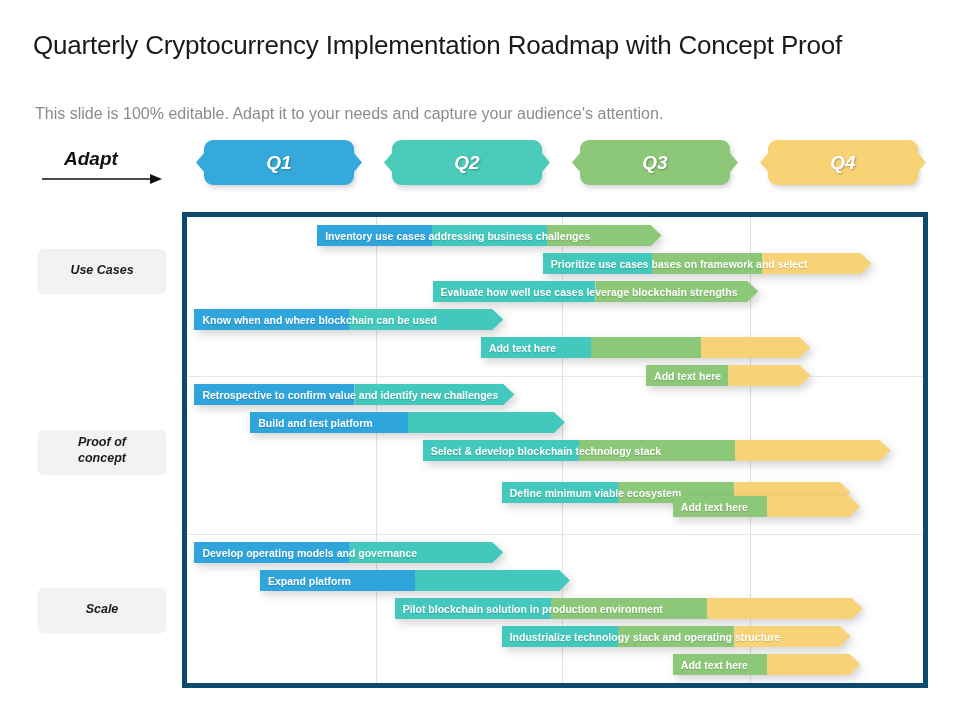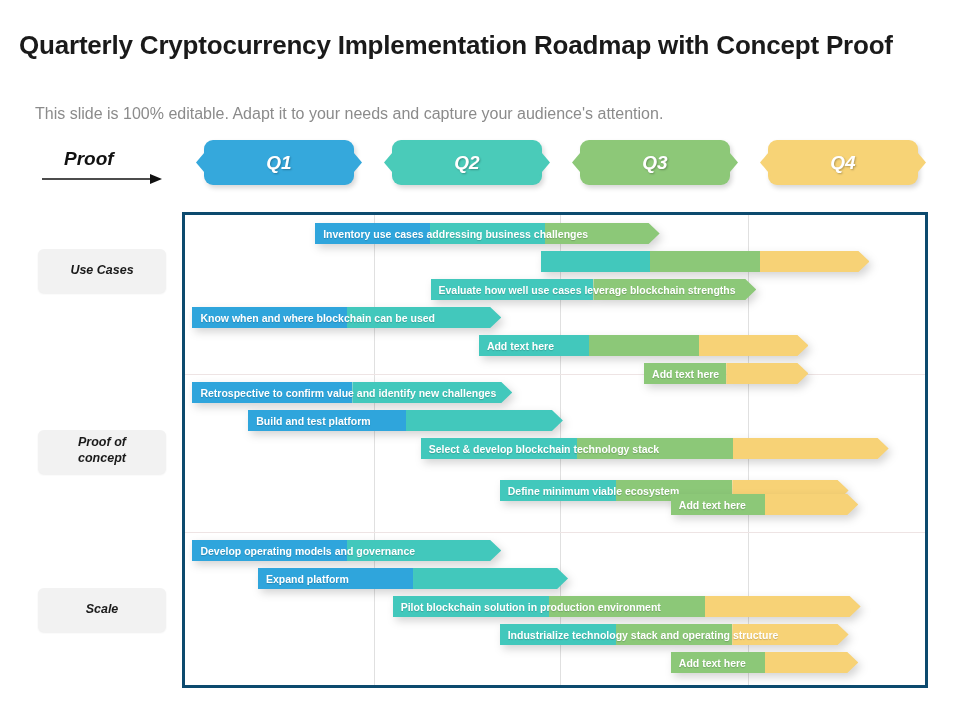--- a/index.html
+++ b/index.html
@@ -6,22 +6,22 @@
   html, body {
     width: 960px; height: 720px;
     background: #ffffff;
     font-family: "Liberation Sans", sans-serif;
     overflow: hidden;
   }
   .slide { position: relative; width: 960px; height: 720px; background: #fff; }
 
   
   .title {
-    position: absolute; left: 19px; top: 30px;
-    font-size: 26px; font-weight: bold; color: #1a1a1a;
+    position: absolute; left: 33px; top: 30px;
+    font-size: 26px; font-weight: normal; color: #1a1a1a;
     letter-spacing: -0.2px; white-space: nowrap;
   }
   .subtitle {
     position: absolute; left: 35px; top: 105px;
     font-size: 16px; color: #8b8b8b; white-space: nowrap;
   }
 
   
   .phase-label {
     position: absolute; left: 64px; top: 148px;
@@ -43,21 +43,21 @@
     width: 11px; height: 26px; transform: translateY(-50%);
     background: inherit;
   }
   .q-banner::before { left: -8px; clip-path: polygon(100% 0, 100% 100%, 0 50%); }
   .q-banner::after  { right: -8px; clip-path: polygon(0 0, 0 100%, 100% 50%); }
 
   
   .grid-area {
     position: absolute; left: 182px; top: 212px;
     width: 746px; height: 476px;
-    border: 3px solid #0c4a6e;
+    border: 5px solid #0c4a6e;
   }
   .vline { position: absolute; top: 0; bottom: 0; width: 1px; background: #e0e0e0; }
   .hline { position: absolute; left: 0; right: 0; height: 1px; background: #eee4e4; }
 
   
   .row-label {
     position: absolute; left: 38px; width: 128px; height: 44px;
     background: #f2f2f2; border-radius: 6px;
     display: flex; align-items: center; justify-content: center;
     text-align: center; line-height: 1.25;
@@ -82,21 +82,21 @@
   }
 </style>
 </head>
 <body>
 
 <div class="slide">
 
   <div class="title">Quarterly Cryptocurrency Implementation Roadmap with Concept Proof</div>
   <div class="subtitle">This slide is 100% editable. Adapt it to your needs and capture your audience's attention.</div>
 
-  <div class="phase-label">Proof</div>
+  <div class="phase-label">Adapt</div>
   <svg class="phase-arrow" viewBox="0 0 120 14">
     <line x1="0" y1="7" x2="108" y2="7" stroke="#111" stroke-width="1.6"></line>
     <polygon points="108,2 120,7 108,12" fill="#111"></polygon>
   </svg>
 
   <div id="quarter-banners">
       <div class="q-banner" style="left: 204px; width: 150px; background: rgb(53, 168, 220); text-align: center;">
         <span>Q1</span>
       </div>
       <div class="q-banner" style="left: 392px; width: 150px; background: rgb(74, 203, 185);">
@@ -120,20 +120,21 @@
         <div class="bar" style="left: 130.2px; width: 344.472px; top: 8px;">
           <div class="seg" style="background: rgb(47, 165, 220); width: 33.3333%;"></div>
           <div class="seg" style="background: rgb(66, 200, 188); width: 33.3333%;"></div>
           <div class="seg tip" style="background: rgb(140, 200, 120); width: 33.3333%;"></div>
           <div class="bar-text">Inventory use cases addressing business challenges</div>
         </div>
         <div class="bar" style="left: 355.632px; width: 328.848px; top: 36px;">
           <div class="seg" style="background: rgb(66, 200, 188); width: 33.3333%;"></div>
           <div class="seg" style="background: rgb(140, 200, 120); width: 33.3333%;"></div>
           <div class="seg tip" style="background: rgb(247, 210, 118); width: 33.3333%;"></div>
+          <div class="bar-text">Prioritize  use cases bases on framework and select</div>
         </div>
         <div class="bar" style="left: 245.52px; width: 325.872px; top: 64px;">
           <div class="seg" style="background: rgb(66, 200, 188); width: 50%;"></div>
           <div class="seg tip" style="background: rgb(140, 200, 120); width: 50%;"></div>
           <div class="bar-text">Evaluate how well use cases leverage blockchain strengths</div>
         </div>
         <div class="bar" style="left: 7.44px; width: 308.76px; top: 92px;">
           <div class="seg" style="background: rgb(47, 165, 220); width: 50%;"></div>
           <div class="seg tip" style="background: rgb(66, 200, 188); width: 50%;"></div>
           <div class="bar-text">Know when and where blockchain can be used</div>

